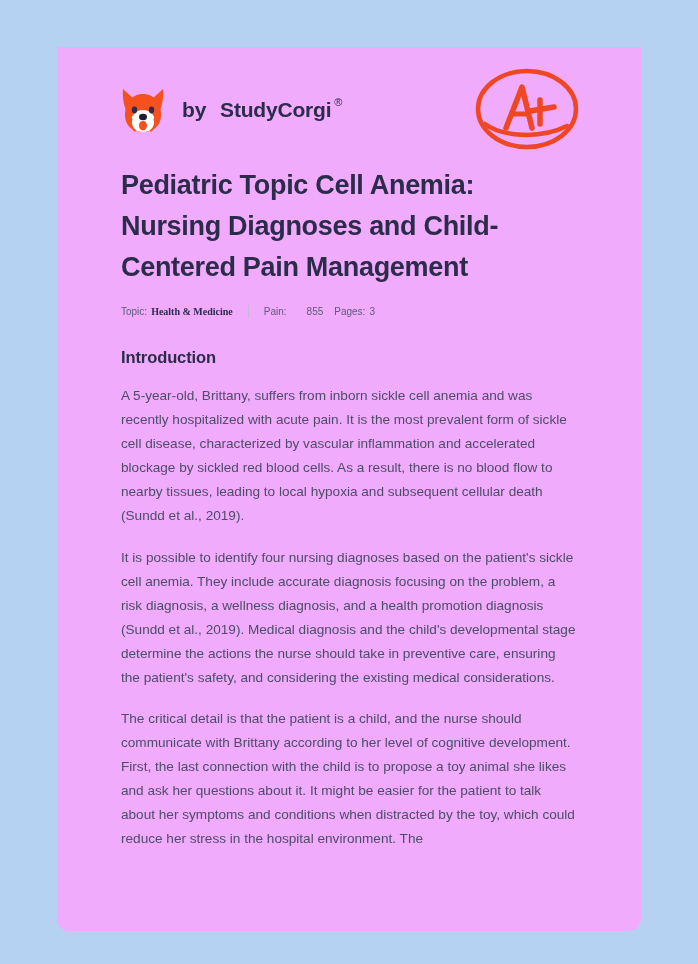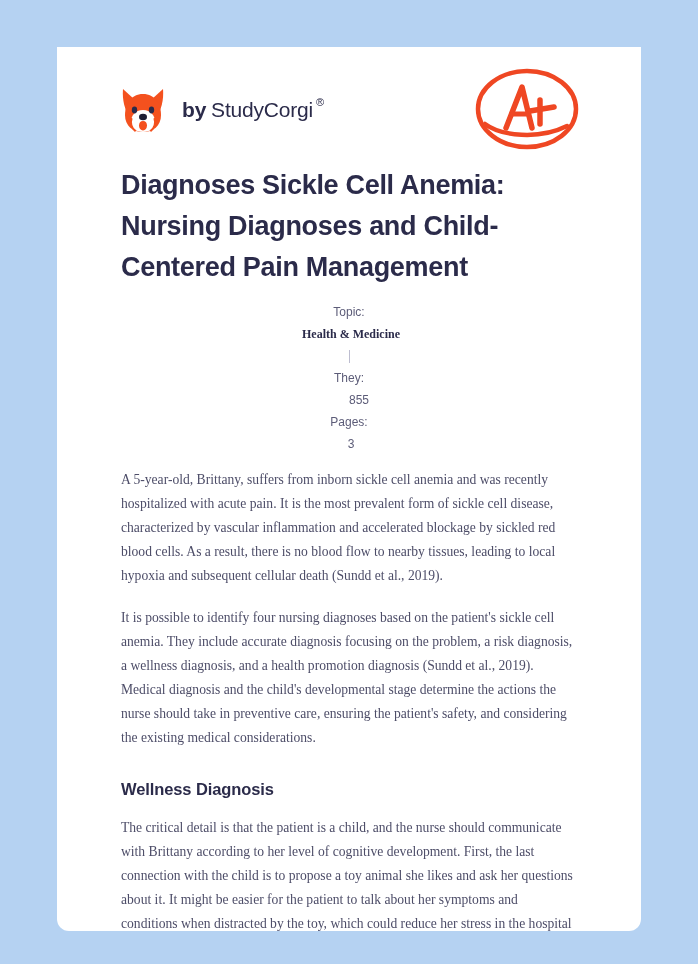--- a/index.html
+++ b/index.html
@@ -20,21 +20,21 @@
     height: 964px;
     background: #b5d2f2;
   }
 
   .paper {
     position: absolute;
     left: 57px;
     top: 47px;
     width: 584px;
     height: 884px;
-    background: #ffffff;
+    background: #f0abfc;
     border-bottom-left-radius: 12px;
     border-bottom-right-radius: 12px;
     box-sizing: border-box;
     padding: 0;
     overflow: hidden;
   }
 
   .paper-inner {
     padding: 0 64px 0 64px;
     box-sizing: border-box;
@@ -71,22 +71,22 @@
     letter-spacing: -0.2px;
     line-height: 1;
     white-space: nowrap;
     display: flex;
     align-items: flex-start;
   }
   .brand-by {
     font-weight: bold;
   }
   .brand-name {
-    font-weight: normal;
-    margin-left: 5px;
+    font-weight: bold;
+    margin-left: 14px;
   }
   .brand-reg {
     font-size: 11px;
     margin-left: 3px;
     position: relative;
     top: -2px;
     font-weight: normal;
   }
 
   .grade-badge {
@@ -101,60 +101,58 @@
     font-size: 27px;
     line-height: 41px;
     font-weight: bold;
     color: #2b2b4a;
     margin: 13px 0 0 0;
     letter-spacing: -0.3px;
   }
 
   .doc-meta {
     margin-top: 17px;
-    font-size: 12px;
+    font-size: 10px;
     color: #5c5c78;
     display: flex;
     align-items: center;
     flex-wrap: wrap;
-    gap: 8px;
-    flex-direction: column;
+    gap: 0;
   }
   .meta-label { color: #5c5c78; }
   .meta-topic {
     color: #2b2b4a;
     font-weight: bold;
     margin-left: 4px;
     font-family: Liberation Serif, serif;
   }
   .meta-sep {
     display: inline-block;
     width: 1px;
     height: 13px;
     background: #bdbdd0;
     margin: 0 15px;
   }
   .meta-words { color: #5c5c78; }
-  .meta-pages { color: #5c5c78; margin-left: 0; }
+  .meta-pages { color: #5c5c78; margin-left: 11px; }
 
   
   .section-heading {
     font-size: 16.5px;
     font-weight: bold;
     color: #2b2b4a;
     margin: 30px 0 0 0;
     letter-spacing: -0.1px;
   }
 
   .body-para {
     font-size: 13.6px;
     line-height: 24px;
     color: #4d4d68;
     margin: 17px 0 0 0;
-    font-family: Liberation Serif, serif;
   }
   .body-para.tight { margin-top: 18px; }
 </style>
 </head>
 <body>
 
 <div class="page-canvas">
 
   <div class="paper">
     <div class="paper-inner">
@@ -194,33 +192,33 @@
           <path d="M12 60 C28 72, 66 76, 94 62" fill="none" stroke="#ef4723" stroke-width="4.5" stroke-linecap="round"></path>
 
           <path d="M33 64 L49 23 L59 64" fill="none" stroke="#ef4723" stroke-width="5.5" stroke-linecap="round" stroke-linejoin="round"></path>
           <path d="M39 50 L55 50" fill="none" stroke="#ef4723" stroke-width="5" stroke-linecap="round"></path>
 
           <path d="M67 36 L67 60" fill="none" stroke="#ef4723" stroke-width="5.5" stroke-linecap="round"></path>
           <path d="M57 47 L81 43" fill="none" stroke="#ef4723" stroke-width="5.5" stroke-linecap="round"></path>
         </svg>
       </div>
 
-      <h1 class="doc-title">Diagnoses Sickle Cell Anemia: Nursing Diagnoses and Child-Centered Pain Management</h1>
+      <h1 class="doc-title">Pediatric Topic Cell Anemia: Nursing Diagnoses and Child-Centered Pain Management</h1>
 
       <div class="doc-meta">
         <span class="meta-label">Topic:</span>
         <span class="meta-topic">Health &amp; Medicine</span>
         <span class="meta-sep"></span>
-        <span class="meta-words">They:</span>
+        <span class="meta-words">Pain:</span>
         <span class="meta-words" style="margin-left:20px">855</span>
         <span class="meta-pages">Pages:</span>
         <span class="meta-pages" style="margin-left:4px">3</span>
       </div>
 
+      <h2 class="section-heading">Introduction</h2>
       <p class="body-para">A 5-year-old, Brittany, suffers from inborn sickle cell anemia and was recently hospitalized with acute pain. It is the most prevalent form of sickle cell disease, characterized by vascular inflammation and accelerated blockage by sickled red blood cells. As a result, there is no blood flow to nearby tissues, leading to local hypoxia and subsequent cellular death (Sundd et al., 2019).</p>
       <p class="body-para tight">It is possible to identify four nursing diagnoses based on the patient's sickle cell anemia. They include accurate diagnosis focusing on the problem, a risk diagnosis, a wellness diagnosis, and a health promotion diagnosis (Sundd et al., 2019). Medical diagnosis and the child's developmental stage determine the actions the nurse should take in preventive care, ensuring the patient's safety, and considering the existing medical considerations.</p>
 
-      <h2 class="section-heading">Wellness Diagnosis</h2>
       <p class="body-para">The critical detail is that the patient is a child, and the nurse should communicate with Brittany according to her level of cognitive development. First, the last connection with the child is to propose a toy animal she likes and ask her questions about it. It might be easier for the patient to talk about her symptoms and conditions when distracted by the toy, which could reduce her stress in the hospital environment. The</p>
 
     </div>
   </div>
 </div>
 
 </body></html>

